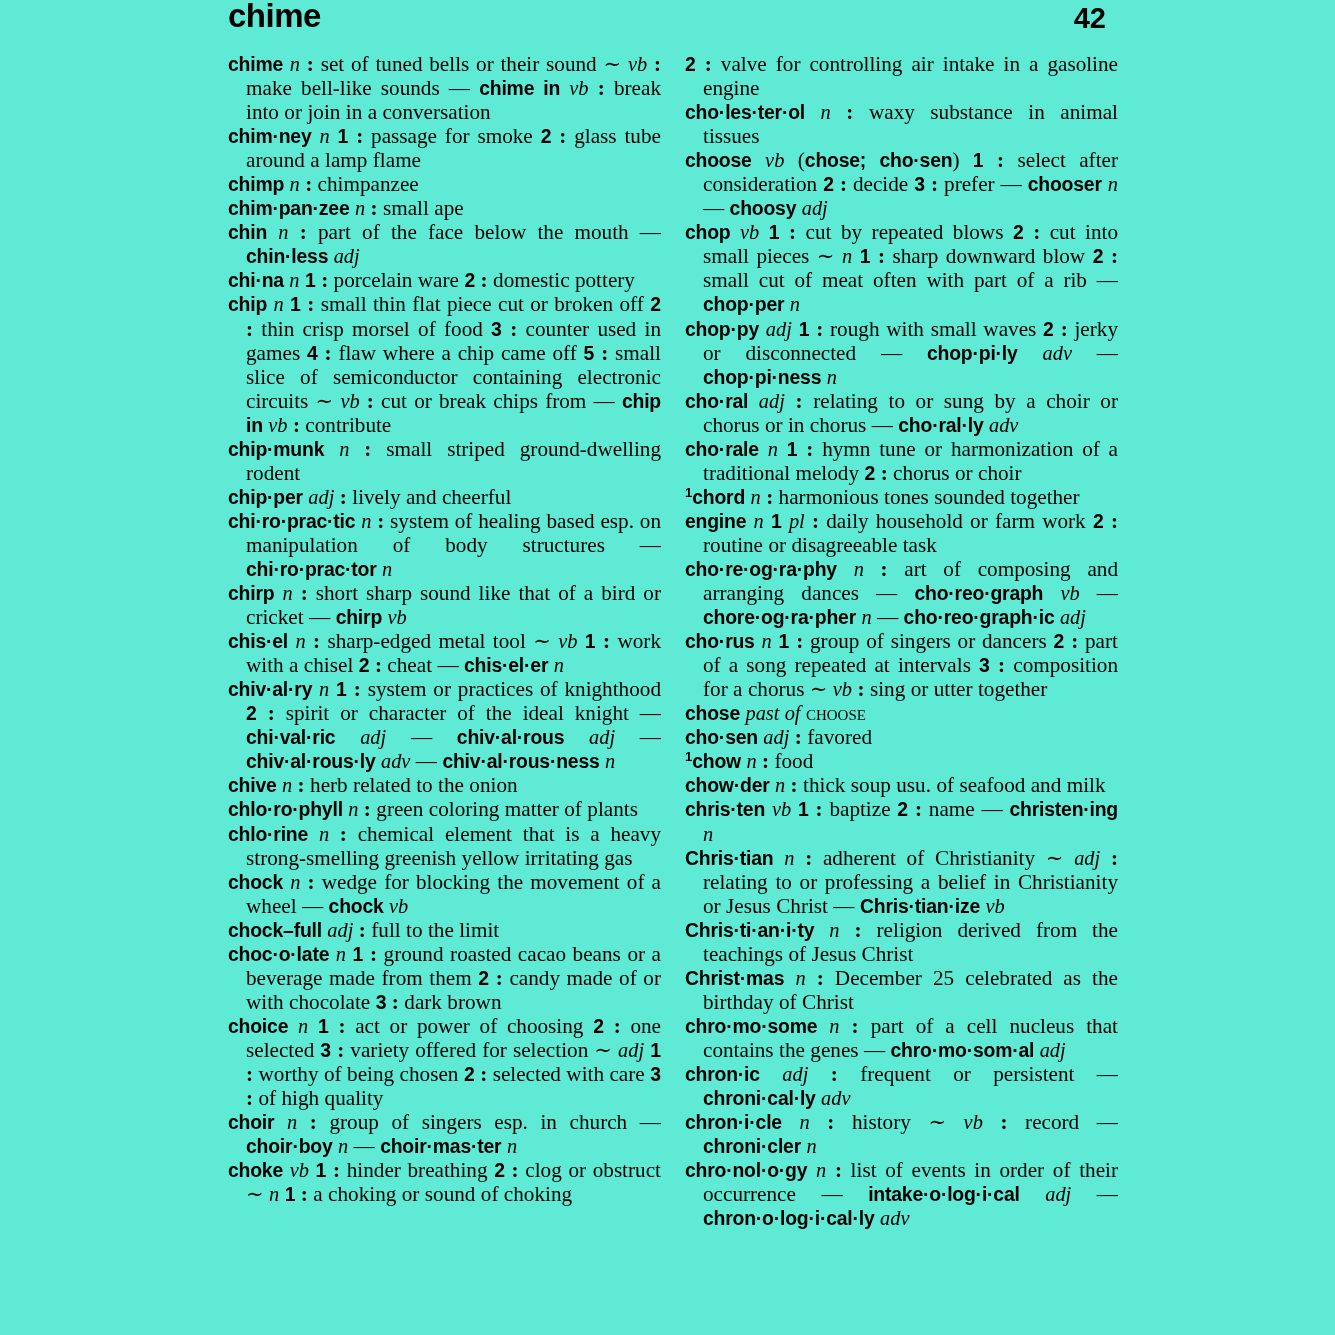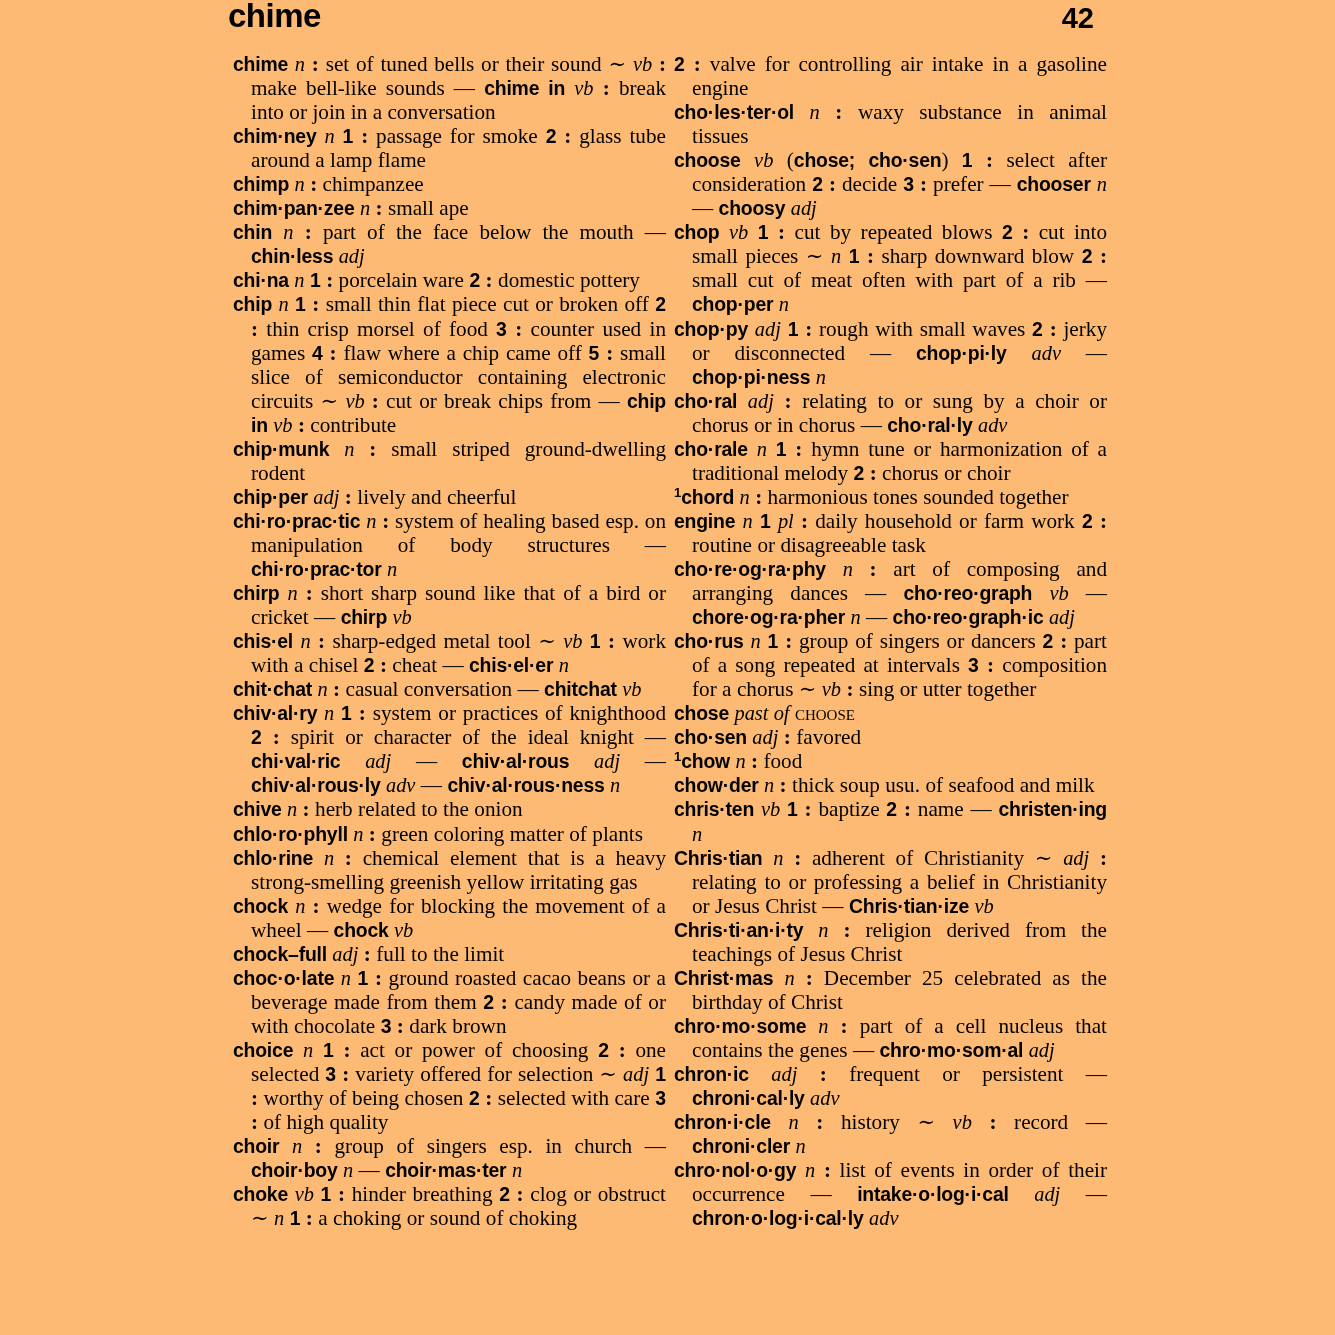--- a/index.html
+++ b/index.html
@@ -4,21 +4,21 @@
 <style>
   html, body {
     margin: 0;
     padding: 0;
     background: #ffffff;
   }
   .page {
     position: relative;
     width: 1335px;
     height: 1335px;
-    background: #fdba74;
+    background: #5eead4;
     overflow: hidden;
     font-family: "Liberation Serif", "DejaVu Serif", serif;
     color: #000000;
   }
 
   
   .running-head {
     position: absolute;
     top: 0px;
     left: 228px;
@@ -30,37 +30,36 @@
     left: 0;
     top: -4px;
     font-family: "Liberation Sans", "DejaVu Sans", sans-serif;
     font-weight: bold;
     font-size: 33px;
     letter-spacing: -0.5px;
     line-height: 40px;
   }
   .running-head .folio {
     position: absolute;
-    right: 16px;
+    right: 4px;
     top: 0px;
     font-family: "Liberation Sans", "DejaVu Sans", sans-serif;
     font-weight: bold;
     font-size: 29px;
     line-height: 36px;
   }
 
   
   .columns {
     position: absolute;
     top: 52px;
     left: 228px;
     width: 884px;
     display: flex;
-    gap: 8px;
-    justify-content: center;
+    gap: 24px;
   }
   .column {
     width: 433px;
     flex: 0 0 433px;
   }
 
   .entry {
     font-size: 21.2px;
     line-height: 24.05px;
     text-align: justify;
@@ -121,21 +120,20 @@
         <p class="entry"><span class="hw">chimp</span> <span class="pos">n</span> <b>:</b> chimpanzee</p>
         <p class="entry"><span class="hw">chim·pan·zee</span> <span class="pos">n</span> <b>:</b> small ape</p>
         <p class="entry"><span class="hw">chin</span> <span class="pos">n</span> <b>:</b> part of the face below the mouth — <span class="hw">chin·less</span> <span class="pos">adj</span></p>
         <p class="entry"><span class="hw">chi·na</span> <span class="pos">n</span> <span class="sn">1</span> <b>:</b> porcelain ware <span class="sn">2</span> <b>:</b> domestic pottery</p>
         <p class="entry"><span class="hw">chip</span> <span class="pos">n</span> <span class="sn">1</span> <b>:</b> small thin flat piece cut or broken off <span class="sn">2</span> <b>:</b> thin crisp morsel of food <span class="sn">3</span> <b>:</b> counter used in games <span class="sn">4</span> <b>:</b> flaw where a chip came off <span class="sn">5</span> <b>:</b> small slice of semiconductor containing electronic circuits <span class="swung">∼</span> <span class="pos">vb</span> <b>:</b> cut or break chips from — <span class="hw">chip in</span> <span class="pos">vb</span> <b>:</b> contribute</p>
         <p class="entry"><span class="hw">chip·munk</span> <span class="pos">n</span> <b>:</b> small striped ground-dwelling rodent</p>
         <p class="entry"><span class="hw">chip·per</span> <span class="pos">adj</span> <b>:</b> lively and cheerful</p>
         <p class="entry"><span class="hw">chi·ro·prac·tic</span> <span class="pos">n</span> <b>:</b> system of healing based esp. on manipulation of body structures — <span class="hw">chi·ro·prac·tor</span> <span class="pos">n</span></p>
         <p class="entry"><span class="hw">chirp</span> <span class="pos">n</span> <b>:</b> short sharp sound like that of a bird or cricket — <span class="hw">chirp</span> <span class="pos">vb</span></p>
         <p class="entry"><span class="hw">chis·el</span> <span class="pos">n</span> <b>:</b> sharp-edged metal tool <span class="swung">∼</span> <span class="pos">vb</span> <span class="sn">1</span> <b>:</b> work with a chisel <span class="sn">2</span> <b>:</b> cheat — <span class="hw">chis·el·er</span> <span class="pos">n</span></p>
-        <p class="entry"><span class="hw">chit·chat</span> <span class="pos">n</span> <b>:</b> casual conversation — <span class="hw">chitchat</span> <span class="pos">vb</span></p>
         <p class="entry"><span class="hw">chiv·al·ry</span> <span class="pos">n</span> <span class="sn">1</span> <b>:</b> system or practices of knighthood <span class="sn">2</span> <b>:</b> spirit or character of the ideal knight — <span class="hw">chi·val·ric</span> <span class="pos">adj</span> — <span class="hw">chiv·al·rous</span> <span class="pos">adj</span> — <span class="hw">chiv·al·rous·ly</span> <span class="pos">adv</span> — <span class="hw">chiv·al·rous·ness</span> <span class="pos">n</span></p>
         <p class="entry"><span class="hw">chive</span> <span class="pos">n</span> <b>:</b> herb related to the onion</p>
         <p class="entry"><span class="hw">chlo·ro·phyll</span> <span class="pos">n</span> <b>:</b> green coloring matter of plants</p>
         <p class="entry"><span class="hw">chlo·rine</span> <span class="pos">n</span> <b>:</b> chemical element that is a heavy strong-smelling greenish yellow irritating gas</p>
         <p class="entry"><span class="hw">chock</span> <span class="pos">n</span> <b>:</b> wedge for blocking the movement of a wheel — <span class="hw">chock</span> <span class="pos">vb</span></p>
         <p class="entry"><span class="hw">chock–full</span> <span class="pos">adj</span> <b>:</b> full to the limit</p>
         <p class="entry"><span class="hw">choc·o·late</span> <span class="pos">n</span> <span class="sn">1</span> <b>:</b> ground roasted cacao beans or a beverage made from them <span class="sn">2</span> <b>:</b> candy made of or with chocolate <span class="sn">3</span> <b>:</b> dark brown</p>
         <p class="entry"><span class="hw">choice</span> <span class="pos">n</span> <span class="sn">1</span> <b>:</b> act or power of choosing <span class="sn">2</span> <b>:</b> one selected <span class="sn">3</span> <b>:</b> variety offered for selection <span class="swung">∼</span> <span class="pos">adj</span> <span class="sn">1</span> <b>:</b> worthy of being chosen <span class="sn">2</span> <b>:</b> selected with care <span class="sn">3</span> <b>:</b> of high quality</p>
         <p class="entry"><span class="hw">choir</span> <span class="pos">n</span> <b>:</b> group of singers esp. in church — <span class="hw">choir·boy</span> <span class="pos">n</span> — <span class="hw">choir·mas·ter</span> <span class="pos">n</span></p>
         <p class="entry"><span class="hw">choke</span> <span class="pos">vb</span> <span class="sn">1</span> <b>:</b> hinder breathing <span class="sn">2</span> <b>:</b> clog or obstruct <span class="swung">∼</span> <span class="pos">n</span> <span class="sn">1</span> <b>:</b> a choking or sound of choking</p>

